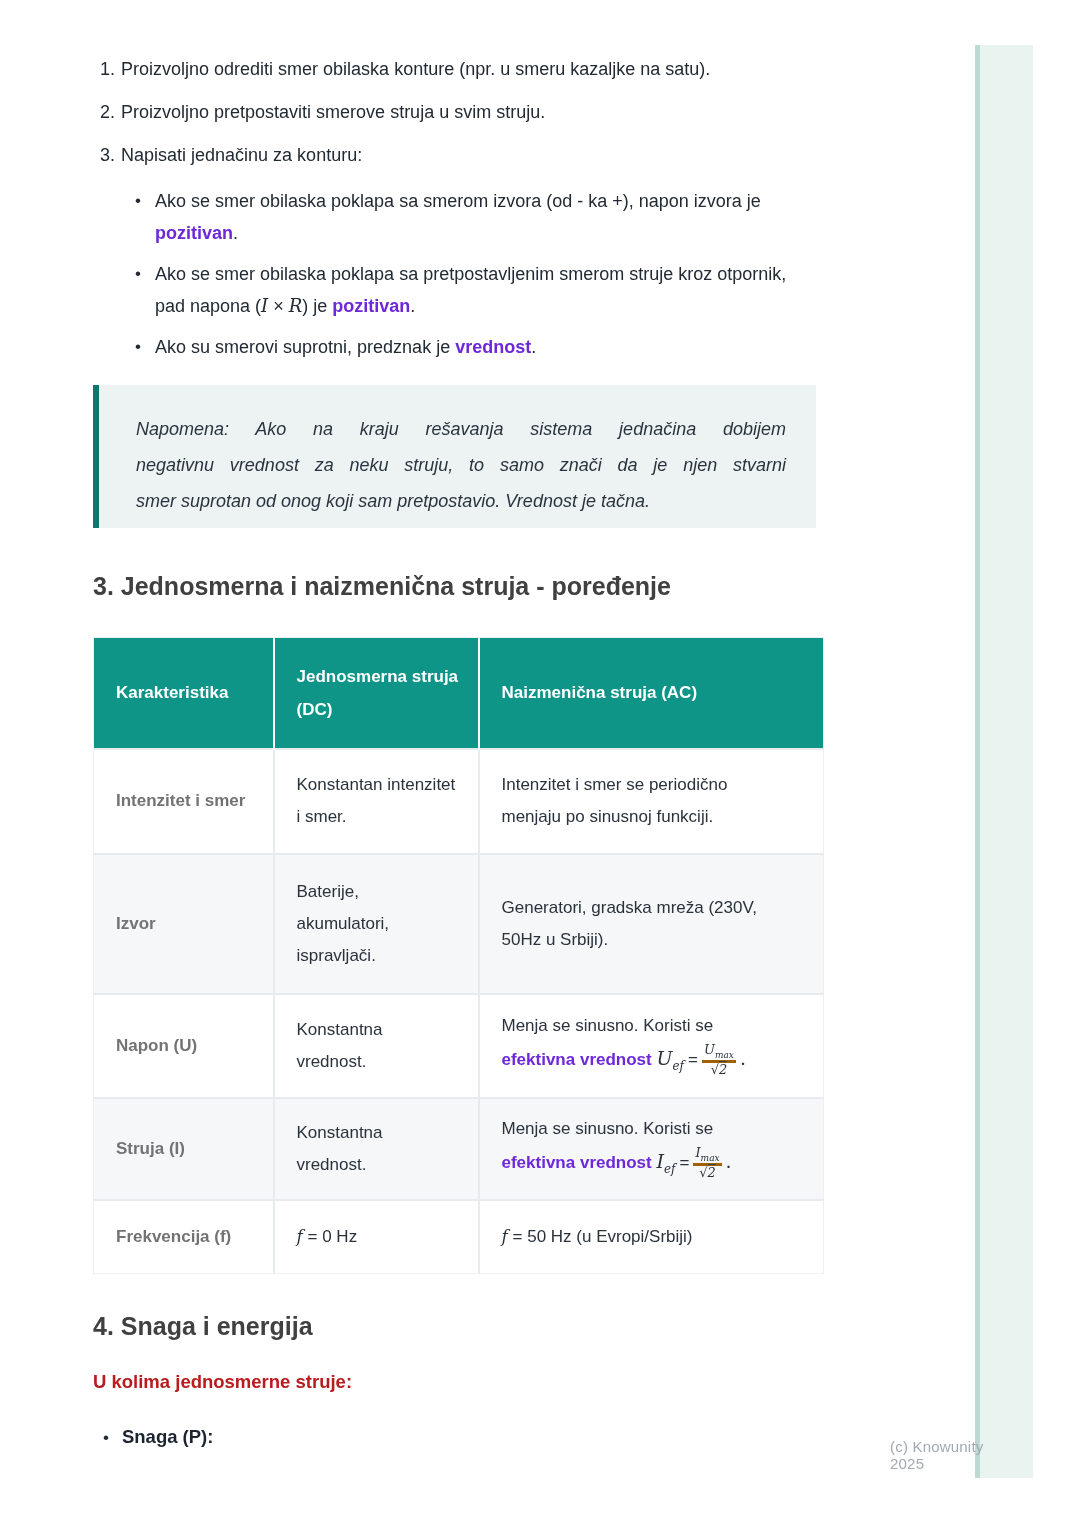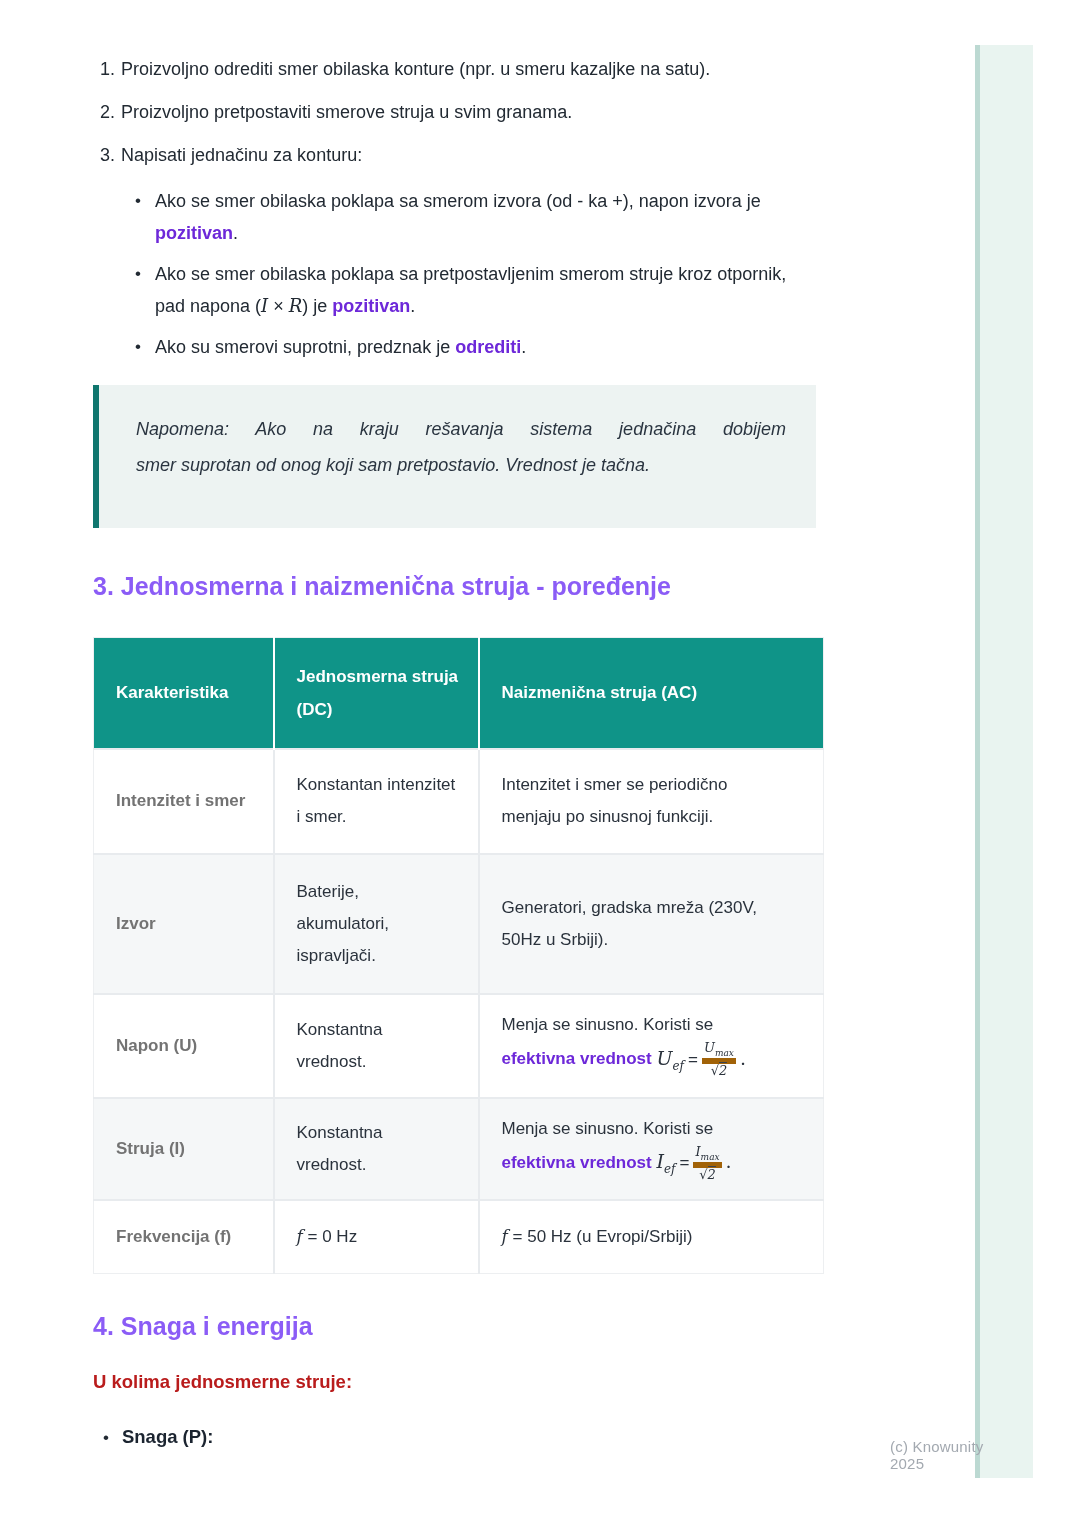--- a/index.html
+++ b/index.html
@@ -36,21 +36,21 @@
     position:absolute; left:93px; top:385px; width:723px; height:143px;
     background:#edf3f2; border-left:6px solid #0f766e;
     padding:26px 30px 0 37px;
     font-style:italic; font-size:18px; line-height:36px; color:#2a3440;
   }
   .note-line { text-align:justify; }
   .note-line:not(:last-child) { text-align-last:justify; }
 
   
   .section-heading {
-    position:absolute; left:93px; font-size:25px; font-weight:bold; color:#8b5cf6;
+    position:absolute; left:93px; font-size:25px; font-weight:bold; color:#404040;
     white-space:nowrap;
   }
   .h-sec3 { top:572px; }
   .h-sec4 { top:1312px; }
 
   
   table.cmp {
     position:absolute; left:93px; top:637px; width:730px;
     border-collapse:collapse; table-layout:fixed;
     font-size:17px; line-height:32px; color:#2a323c;
@@ -73,21 +73,21 @@
   table.cmp tr.even td { background:#f5f7f8; }
   table.cmp td.feature { font-weight:bold; color:#737373; }
   tr.r1 { height:105px; } tr.r2 { height:140px; } tr.r3 { height:104px; }
   tr.r4 { height:102px; } tr.r5 { height:74px; }
 
   
   .formula { font-family:"DejaVu Serif", serif; font-style:italic; font-size:19px; white-space:nowrap; }
   .formula sub { font-size:12px; font-style:italic; }
   .formula .eq { font-style:normal; font-family:"Liberation Sans",sans-serif; padding:0 4px; font-size:17px; }
   .frac { display:inline-block; vertical-align:middle; text-align:center; line-height:1.05; }
-  .frac .fnum { display:block; font-size:13px; border-bottom:6px solid #a16207; padding:0 2px; }
+  .frac .fnum { display:block; font-size:13px; border-bottom:3px solid #a16207; padding:0 2px; }
   .frac .fnum sub, .frac .fden sub { font-size:9px; }
   .frac .fden { display:block; font-size:13px; }
   .frac .radval { border-top:1px solid #3a424c; }
   .f-end { font-style:normal; margin-left:4px; }
 
   
   .intro-line { position:absolute; left:93px; top:1371px; font-size:18.5px; font-weight:bold; color:#b91c1c; }
   .bottom-bullet { position:absolute; left:103px; top:1426px; font-size:18.5px; }
   .bottom-bullet .dot { margin-right:13px; font-size:17px; }
   .bottom-bullet .lbl { font-weight:bold; color:#1b2430; }
@@ -100,41 +100,42 @@
 </head>
 <body>
 
 <div class="side-strip"></div>
 
 <div class="top-block">
   <div class="step">
     <span class="num">1.</span><span>Proizvoljno odrediti smer obilaska konture (npr. u smeru kazaljke na satu).</span>
   </div>
   <div class="step">
-    <span class="num">2.</span><span>Proizvoljno pretpostaviti smerove struja u svim granama.</span>
+    <span class="num">2.</span><span>Proizvoljno pretpostaviti smerove struja u svim struju.</span>
   </div>
   <div class="step">
     <span class="num">3.</span><span>Napisati jednačinu za konturu:</span>
   </div>
 
   <ul class="sub-list">
     <li>
       <span class="dot">•</span><span><span>Ako se smer obilaska poklapa sa smerom izvora (od - ka +), napon izvora je </span><span class="mathvar"></span><span></span><span class="mathvar"></span><span></span><b>pozitivan</b><span>.</span></span>
     </li>
     <li>
       <span class="dot">•</span><span><span>Ako se smer obilaska poklapa sa pretpostavljenim smerom struje kroz otpornik, pad napona (</span><span class="mathvar">I</span><span> × </span><span class="mathvar">R</span><span>) je </span><b>pozitivan</b><span>.</span></span>
     </li>
     <li>
-      <span class="dot">•</span><span><span>Ako su smerovi suprotni, predznak je </span><span class="mathvar"></span><span></span><span class="mathvar"></span><span></span><b>odrediti</b><span>.</span></span>
+      <span class="dot">•</span><span><span>Ako su smerovi suprotni, predznak je </span><span class="mathvar"></span><span></span><span class="mathvar"></span><span></span><b>vrednost</b><span>.</span></span>
     </li>
   </ul>
 </div>
 
 <div class="note-box">
   <div class="note-line">Napomena: Ako na kraju rešavanja sistema jednačina dobijem</div>
+  <div class="note-line">negativnu vrednost za neku struju, to samo znači da je njen stvarni</div>
   <div class="note-line">smer suprotan od onog koji sam pretpostavio. Vrednost je tačna.</div>
 </div>
 
 <h2 class="section-heading h-sec3">3. Jednosmerna i naizmenična struja - poređenje</h2>
 
 <table class="cmp">
   <colgroup>
       <col class="c1">
       <col class="c2">
       <col class="c3">

